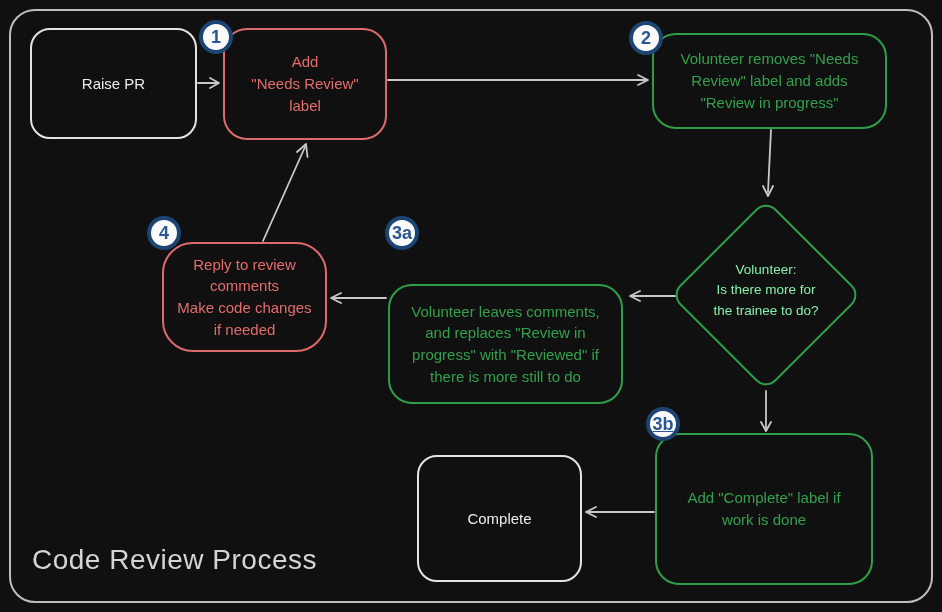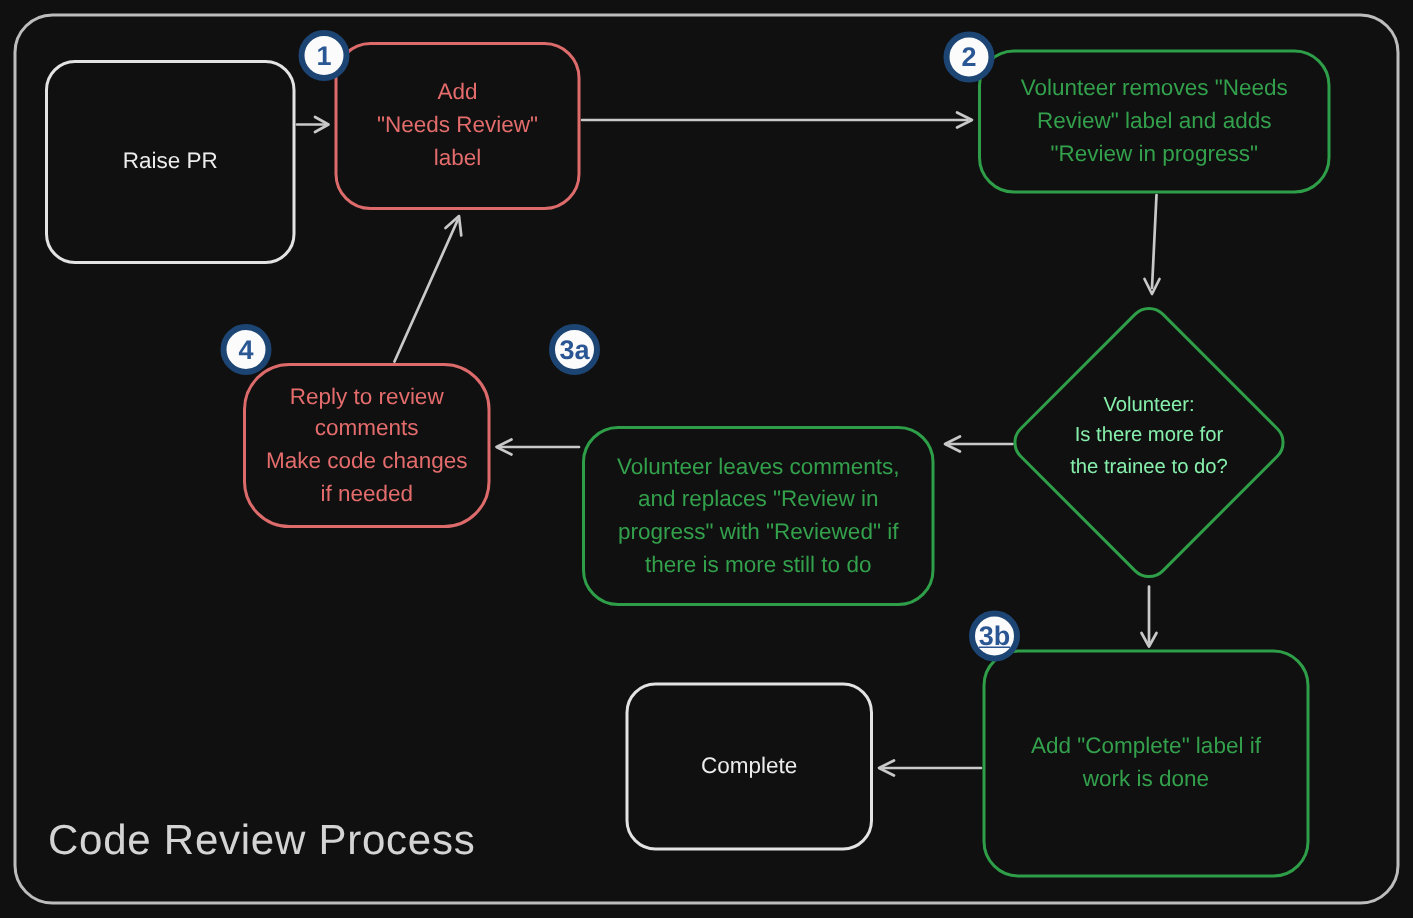--- a/index.html
+++ b/index.html
@@ -76,21 +76,21 @@
     <g>
       <path d="M766 391 L766 428"></path>
         <path d="M761 422 L766 431 L771 422"></path>
     </g>
     <g>
       <path d="M654 512 L589 512"></path>
         <path d="M596 507 L586 512 L596 517"></path>
     </g>
   </svg>
 
-  <div class="node white" style="left:30px;top:28px;width:167px;height:136px;margin-top:12px;">
+  <div class="node white" style="left:30px;top:28px;width:167px;height:111px;">
     <span>Raise PR</span>
   </div>
 
   <div class="node red" style="left:223px;top:28px;width:164px;height:112px;border-radius:24px;">
     <span>Add
 "Needs Review"
 label</span>
   </div>
 
   <div class="node green" style="left:652px;top:33px;width:235px;height:96px;border-radius:24px;">
@@ -116,31 +116,31 @@
 comments
 Make code changes
 if needed</span>
   </div>
 
   <div class="node green" style="left:655px;top:433px;width:218px;height:152px;border-radius:24px;">
     <span>Add "Complete" label if
 work is done</span>
   </div>
 
-  <div class="node white" style="left:417px;top:455px;width:165px;height:112px;">
+  <div class="node white" style="left:417px;top:455px;width:165px;height:127px;">
     <span>Complete</span>
   </div>
 
   <div class="badge" style="left:199px;top:20px;">
     <span>1</span>
   </div>
   <div class="badge" style="left:629px;top:21px;">
     <span>2</span>
   </div>
-  <div class="badge" style="left:366px;top:216px;">
+  <div class="badge" style="left:385px;top:216px;">
     <span>3a</span>
   </div>
   <div class="badge" style="left:147px;top:216px;">
     <span>4</span>
   </div>
   <div class="badge" style="left:646px;top:407px;text-decoration:underline;">
     <span>3b</span>
   </div>
 
   <div class="title">Code Review Process</div>

